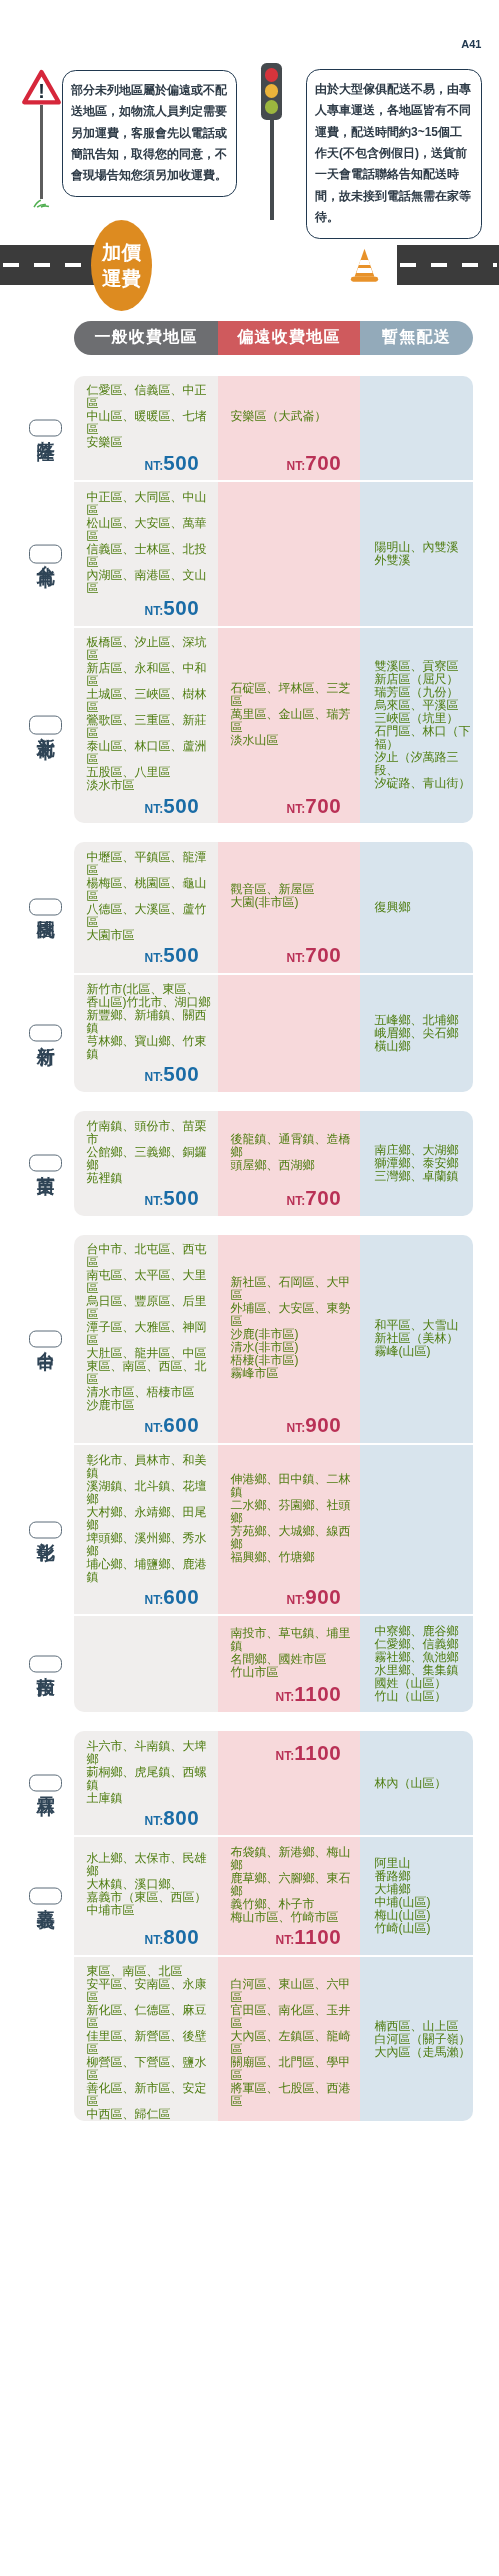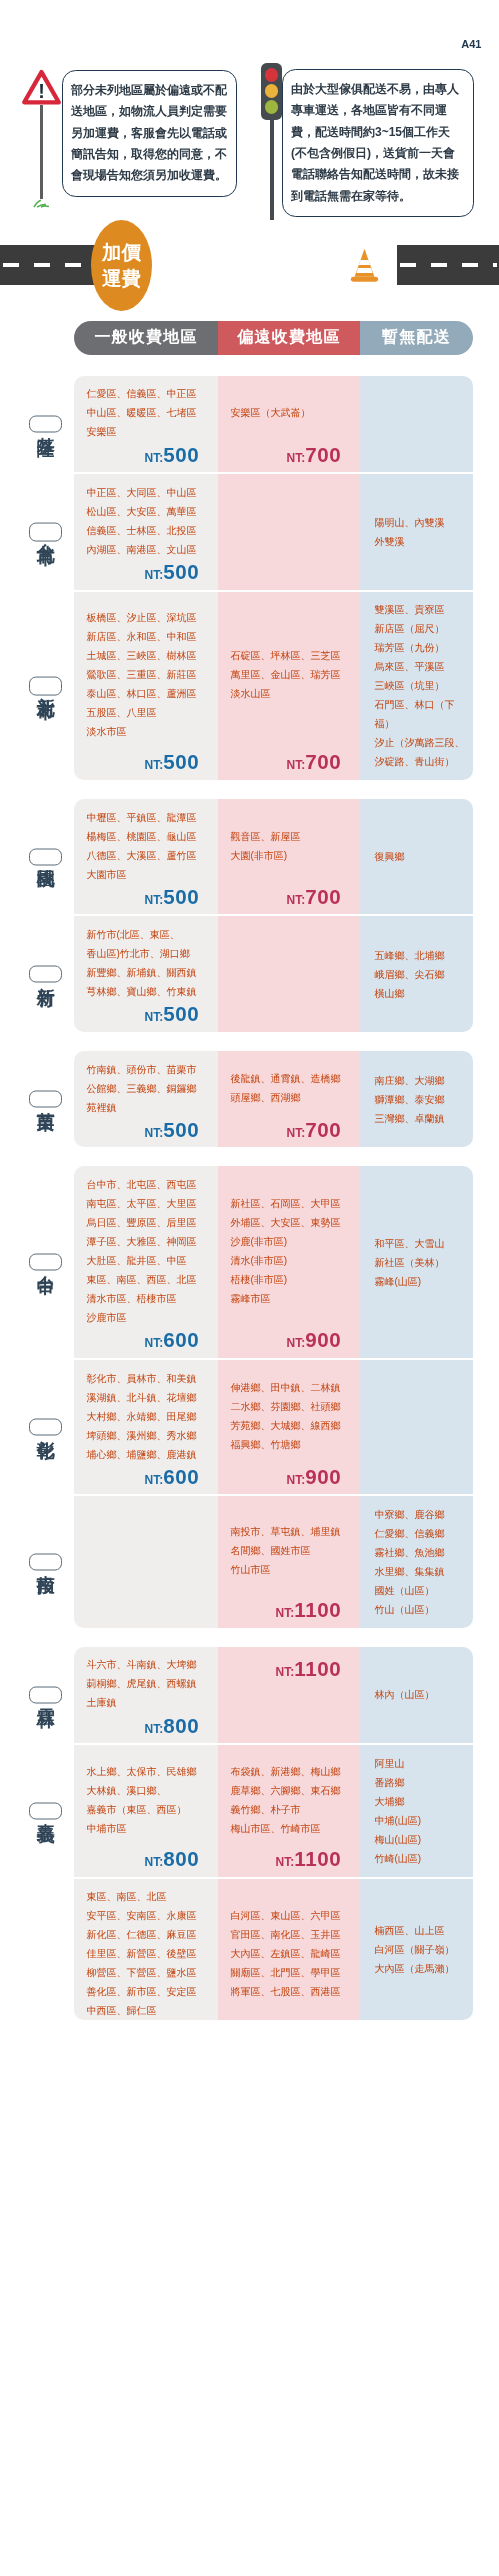--- a/index.html
+++ b/index.html
@@ -12,21 +12,21 @@
 
   
   .intro { position: relative; height: 206px; margin-top: 27.5px; }
   .warn-sign { position: absolute; left: 21px; top: 41px; width: 41px; text-align: center; }
   .warn-sign .pole { width: 3.1px; height: 94px; background: #5d5d5d; margin: -2.5px auto 0; }
   .bubble {
     position: absolute; background: #fff; border: 1.9px solid var(--navy); border-radius: 13.7px;
     padding: 9.4px 8px; font-size: 12px; font-weight: bold; color: #2e3b47; line-height: 1.78;
   }
   .bubble-left { left: 62px; top: 42px; width: 175px; }
-  .bubble-right { left: 282px; top: 41px; width: 192px; }
+  .bubble-right { left: 306px; top: 41px; width: 176px; }
   .tlight { position: absolute; left: 261px; top: 35px; width: 22.5px; }
   .tlight-body { width: 21px; background: #454a4e; border-radius: 5.6px; padding: 3.1px 0; text-align: center; }
   .lamp { display: block; width: 13.7px; height: 13.7px; border-radius: 50%; margin: 2.5px auto; }
   .lamp.red { background: #d6343c; } .lamp.yellow { background: #eab33b; } .lamp.green { background: #9cb63f; }
   .tlight-pole { width: 3.7px; height: 100px; background: #454a4e; margin: 0 auto; }
 
   
   .title-band { position: relative; height: 40px; margin-top: 11.2px; }
   .road { position: absolute; top: 0; height: 40px; background: var(--road_black); }
   .road-left { left: 0; width: 105px; }
@@ -63,21 +63,21 @@
     position: absolute; left: -45px; top: 50%; transform: translateY(-50%);
     border: 1.9px solid var(--label_border); border-radius: 6.9px; background: #fff; padding: 5.6px 3.7px;
   }
   .region-label { writing-mode: vertical-rl; text-orientation: upright; font-size: 18px;
     font-weight: bold; color: #2f4456; letter-spacing: 1.9px; display: block; }
   .cell { display: flex; flex-direction: column; }
   .cell-general { width: 144px; background: var(--col_general_bg); padding: 8.7px 3.7px 0 12.5px; }
   .cell-remote  { width: 142px; background: var(--col_remote_bg);  padding: 8.7px 3.7px 0 12.5px; }
   .cell-nodeliv { width: 113px; background: var(--col_nodeliv_bg); padding: 8.7px 2.5px 8.7px 14.4px; }
   .areas { flex: 1; display: flex; flex-direction: column; justify-content: center;
-    white-space: pre-line; font-size: 10px; line-height: 19px; color: #c2410c; }
+    white-space: pre-line; font-size: 12px; line-height: 13px; color: #4d7c0f; }
   .fee { text-align: right; padding: 1.2px 15px 5.6px 0; white-space: nowrap; }
   .fee-prefix { font-size: 12px; font-weight: bold; }
   .fee-num { font-size: 20.6px; font-weight: bold; letter-spacing: 0.6px; }
   .fee-blue .fee-prefix, .fee-blue .fee-num { color: var(--fee_blue); }
   .fee-red  .fee-prefix, .fee-red  .fee-num { color: var(--fee_red); }
   .group .row:first-child .cell-general { border-top-left-radius: 10px; }
   .group .row:first-child .cell-nodeliv { border-top-right-radius: 10px; }
   .group .row:last-child  .cell-general { border-bottom-left-radius: 10px; }
   .group .row:last-child  .cell-nodeliv { border-bottom-right-radius: 10px; }
 </style>

